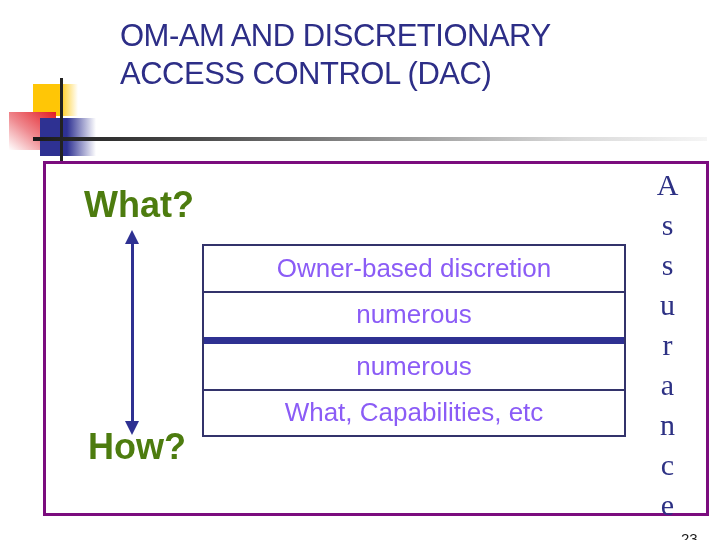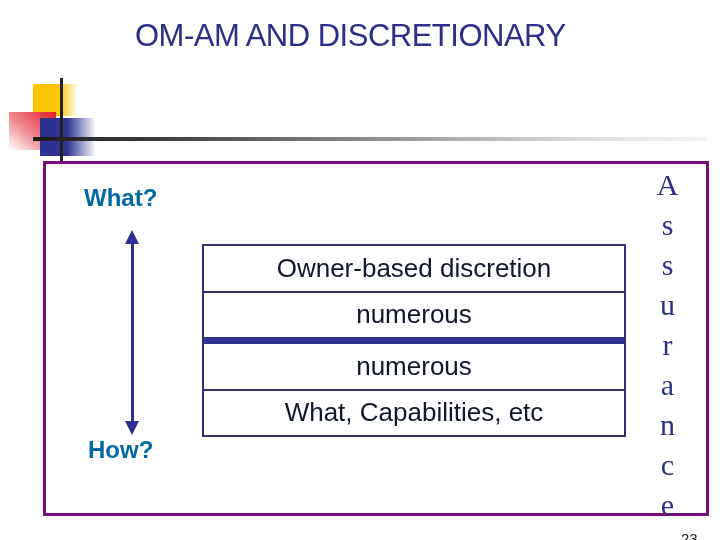--- a/index.html
+++ b/index.html
@@ -16,21 +16,20 @@
   .title {
     position: absolute;
     left: 120px;
     top: 17px;
     color: #2d2e87;
     font-size: 31px;
     font-weight: 400;
     letter-spacing: -0.5px;
     line-height: 38px;
     white-space: nowrap;
-    margin-left: 15px;
   }
 
   
   .deco-yellow {
     position: absolute; left: 33px; top: 84px; width: 45px; height: 32px;
     background: linear-gradient(to right, #ffc606 58%, rgba(255,198,6,0) 100%);
   }
   .deco-red {
     position: absolute; left: 9px; top: 112px; width: 47px; height: 38px;
     background: linear-gradient(to bottom left, #e31b23 0%, #ef8a90 55%, rgba(255,240,240,0) 100%);
@@ -53,27 +52,27 @@
     position: absolute;
     left: 43px; top: 161px;
     width: 666px; height: 355px;
     box-sizing: border-box;
     border: 3px solid #7b0c7e;
     background: #ffffff;
   }
 
   .what-label, .how-label {
     position: absolute;
-    color: #0369a1;
-    font-size: 24px;
+    color: #4d7c0f;
+    font-size: 36px;
     font-weight: 700;
     white-space: nowrap;
   }
   .what-label { left: 84px; top: 184px; }
-  .how-label  { left: 88px; top: 436px; }
+  .how-label  { left: 88px; top: 426px; }
 
   
   .arrow { position: absolute; left: 124px; top: 230px; width: 17px; height: 205px; }
   .arrow .shaft {
     position: absolute; left: 7px; top: 11px; width: 3px; height: 183px;
     background: #2e3192;
   }
   .arrow .head-up {
     position: absolute; left: 1px; top: 0;
     width: 0; height: 0;
@@ -98,21 +97,21 @@
     border: 2px solid #33336b;
     display: flex;
     flex-direction: column;
     background: #ffffff;
   }
   .layer-row {
     flex: 1;
     display: flex;
     align-items: center;
     justify-content: center;
-    color: #0f172a;
+    color: #8b5cf6;
     font-size: 26px;
     white-space: nowrap;
   }
   .layer-row.thin-sep  { border-bottom: 2px solid #33336b; }
   .layer-row.thick-sep { border-bottom: 7px solid #2e3192; }
 
   
   .assurance {
     position: absolute;
     left: 650px; top: 168px;
@@ -142,20 +141,21 @@
 <div class="slide">
 
   <div class="deco-yellow"></div>
   <div class="deco-red"></div>
   <div class="deco-blue"></div>
   <div class="deco-vline"></div>
   <div class="deco-hline"></div>
 
   <div class="title">
     <div>OM-AM AND DISCRETIONARY</div>
+    <div>ACCESS CONTROL (DAC)</div>
   </div>
 
   <div class="panel"></div>
 
   <div class="what-label">What?</div>
   <div class="how-label">How?</div>
 
   <div class="arrow">
     <div class="head-up"></div>
     <div class="shaft"></div>

